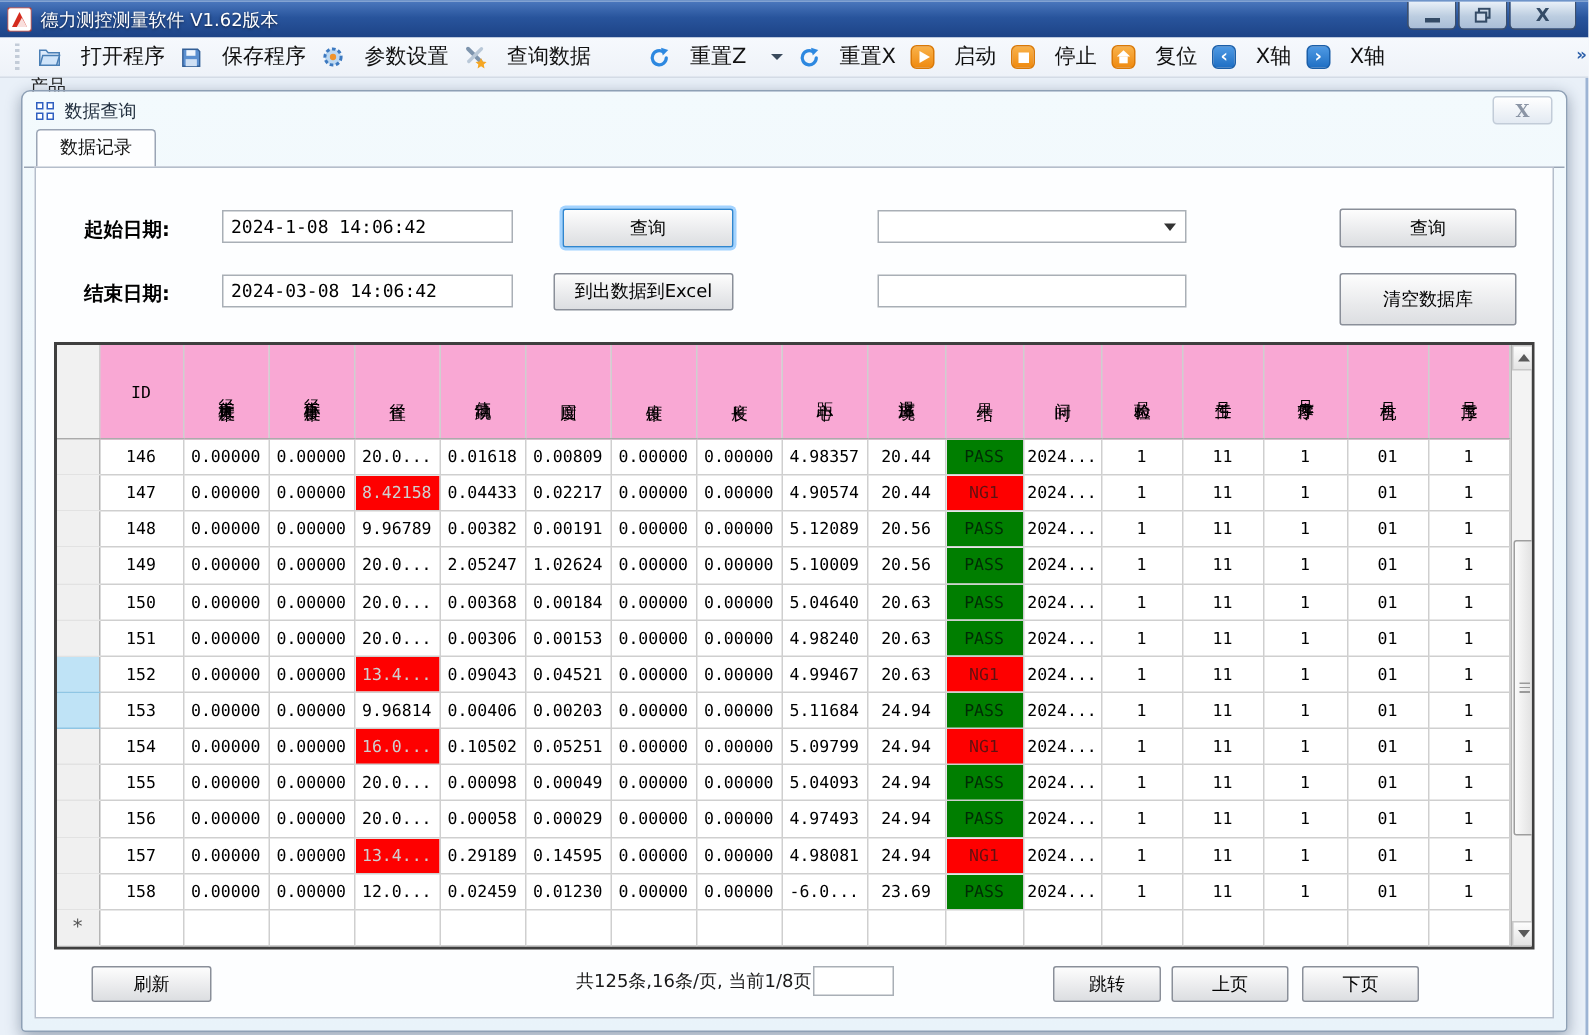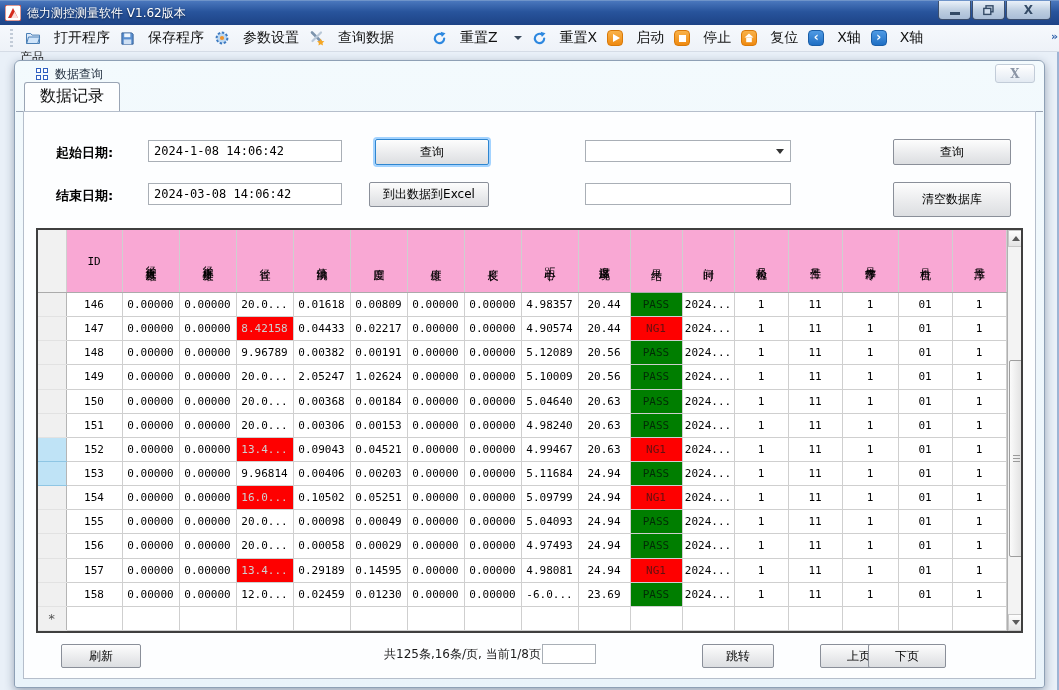--- a/index.html
+++ b/index.html
@@ -43,31 +43,31 @@
 
   
   .mdi{position:absolute;left:0;top:52px;width:1059px;height:638px;background:#e9f0f8;
     border-right:2px solid #9db4d4;box-sizing:border-box;}
   .bg-label{position:absolute;left:20px;top:-3px;font-size:12px;color:#222;}
 
   
   .dialog{position:absolute;left:14px;top:8px;width:1031px;height:628px;box-sizing:border-box;
     background:linear-gradient(#f3fafd,#e9f3fa);border:1px solid #8ea0b5;border-radius:6px 6px 3px 3px;
     box-shadow:0 3px 10px rgba(30,50,80,.4);}
-  .dlg-header{position:relative;height:26px;display:flex;align-items:center;padding-left:21px;}
+  .dlg-header{position:relative;height:26px;display:flex;align-items:center;padding-left:9px;}
   .dlg-grid-icon{width:13px;height:13px;display:grid;grid-template-columns:5px 5px;grid-template-rows:5px 5px;gap:2px;margin-right:6px;}
   .dlg-grid-icon span{border:1.6px solid #2f5fc0;box-sizing:border-box;background:#fff;}
   .dlg-title{font-size:12px;color:#1c2a3a;}
   .dlg-close{position:absolute;right:9px;top:3px;width:40px;height:19px;box-sizing:border-box;
     background:linear-gradient(#ffffff,#e3eaf2);border:1px solid #c2ccd8;border-radius:3px;
     display:flex;align-items:center;justify-content:center;color:#8b95a5;font-weight:bold;font-size:12px;
     font-family:"DejaVu Serif",serif;}
   .tabstrip{position:absolute;left:1px;right:1px;top:27px;height:23px;border-bottom:1px solid #9aa5b5;}
   .tab{position:absolute;left:8px;bottom:-1px;padding:3px 15px 4px;background:#fdfeff;
-    border:1px solid #9aa5b5;border-bottom:1px solid #fdfeff;border-radius:3px 3px 0 0;font-size:16px;color:#111;}
+    border:1px solid #9aa5b5;border-bottom:1px solid #fdfeff;border-radius:3px 3px 0 0;font-size:12px;color:#111;}
 
   .panel{position:absolute;left:8px;right:8px;top:50px;bottom:8px;background:#fdfeff;
     border:1px solid #b5becb;box-sizing:border-box;}
 
   
   .flabel{position:absolute;font-size:13px;font-weight:600;color:#000;}
   .ftext{position:absolute;box-sizing:border-box;height:22px;border:1px solid #a9afb6;background:#fff;
     font-family:"DejaVu Sans Mono",monospace;font-size:12px;padding:10px 5px;color:#000;}
   .btn{position:absolute;box-sizing:border-box;background:linear-gradient(#fdfdfd,#e9eaec 60%,#dcdee1);
     border:1px solid #8a8f99;border-radius:2px;font-size:12px;color:#000;
@@ -645,18 +645,18 @@
             </div>
         </div>
       </div>
 
       <div class="btn" style="left:37px;top:532px;width:80px;height:24px;">刷新</div>
       <div class="pager">
         <span>共125条,16条/页, 当前1/8页</span>
         <input value="" style="">
       </div>
       <div class="btn" style="left:678px;top:532px;width:72px;height:24px;">跳转</div>
-      <div class="btn" style="left:757px;top:532px;width:78px;height:24px;margin-left:39px;">上页</div>
+      <div class="btn" style="left:757px;top:532px;width:78px;height:24px;">上页</div>
       <div class="btn" style="left:844px;top:532px;width:78px;height:24px;">下页</div>
 
     </div>
   </div>
 </div>
 
 </body></html>

